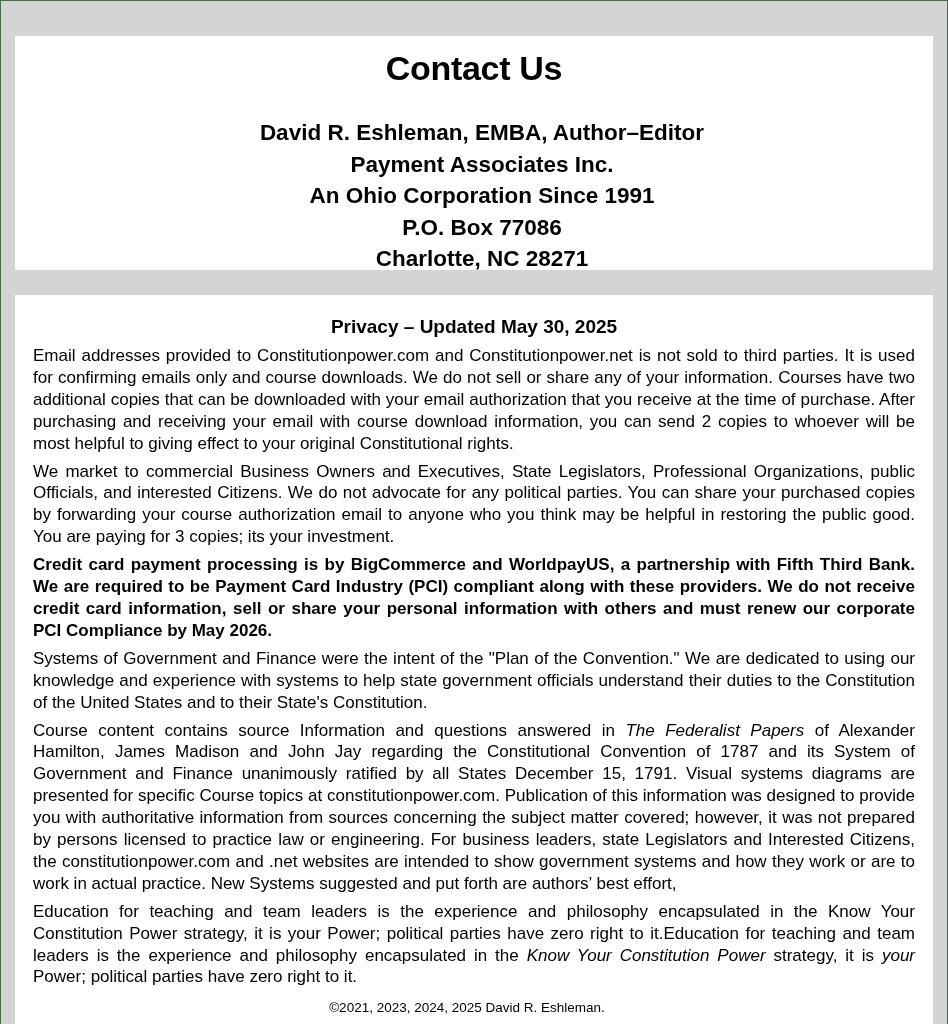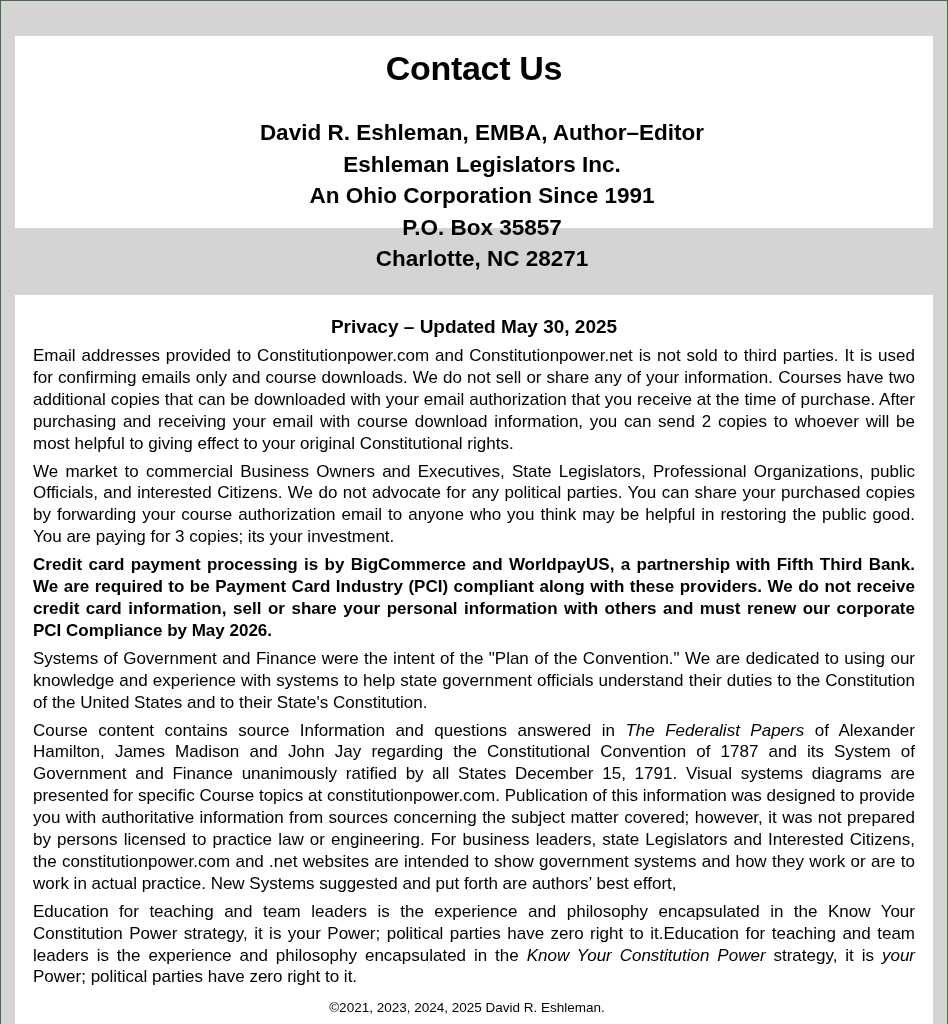--- a/index.html
+++ b/index.html
@@ -9,21 +9,21 @@
       font-family: "Liberation Sans", sans-serif;
       color: #000;
       position: relative;
       overflow: hidden;
       box-sizing: border-box;
       border-left: 1px solid #4a6a4a;
       border-right: 1px solid #4a6a4a;
       border-top: 1px solid #4a6a4a;
     }
     .panel { position: absolute; left: 14px; width: 918px; background: #fff; }
-    .contact { top: 35px; height: 192px; text-align: center; }
+    .contact { top: 35px; height: 234px; text-align: center; }
     .contact h1 {
       margin: 0; position: absolute; top: 13px; left: 0; right: 0;
       font-size: 34px; font-weight: bold; letter-spacing: -0.3px;
     }
     .addr { position: absolute; top: 81px; left: 0; right: 0; padding-left: 16px; }
     .addr div { font-size: 22.5px; font-weight: bold; line-height: 31.5px; }
     .privacy { top: 294px; height: 739px; }
     .privacy h2 {
       margin: 0; position: absolute; top: 21px; left: 0; right: 0; text-align: center;
       font-size: 19px; font-weight: bold;
@@ -39,23 +39,23 @@
       font-size: 13.5px;
     }
   </style>
 </head>
 <body>
 
 <div class="panel contact">
   <h1>Contact Us</h1>
   <div class="addr">
     <div>David R. Eshleman, EMBA, Author–Editor</div>
-    <div>Eshleman Legislators Inc.</div>
+    <div>Payment Associates Inc.</div>
     <div>An Ohio Corporation Since 1991</div>
-    <div>P.O. Box 35857</div>
+    <div>P.O. Box 77086</div>
     <div>Charlotte, NC 28271</div>
   </div>
 </div>
 
 <div class="panel privacy">
   <h2>Privacy – Updated May 30, 2025</h2>
   <div class="body-text">
     <p>Email addresses provided to Constitutionpower.com and Constitutionpower.net is not sold to third parties. It is used for confirming emails only and course downloads. We do not sell or share any of your information. Courses have two additional copies that can be downloaded with your email authorization that you receive at the time of purchase. After purchasing and receiving your email with course download information, you can send 2 copies to whoever will be most helpful to giving effect to your original Constitutional rights.</p>
     <p>We market to commercial Business Owners and Executives, State Legislators, Professional Organizations, public Officials, and interested Citizens. We do not advocate for any political parties. You can share your purchased copies by forwarding your course authorization email to anyone who you think may be helpful in restoring the public good. You are paying for 3 copies; its your investment.</p>
     <p class="bold">Credit card payment processing is by BigCommerce and WorldpayUS, a partnership with Fifth Third Bank. We are required to be Payment Card Industry (PCI) compliant along with these providers. We do not receive credit card information, sell or share your personal information with others and must renew our corporate PCI Compliance by May 2026.</p>

